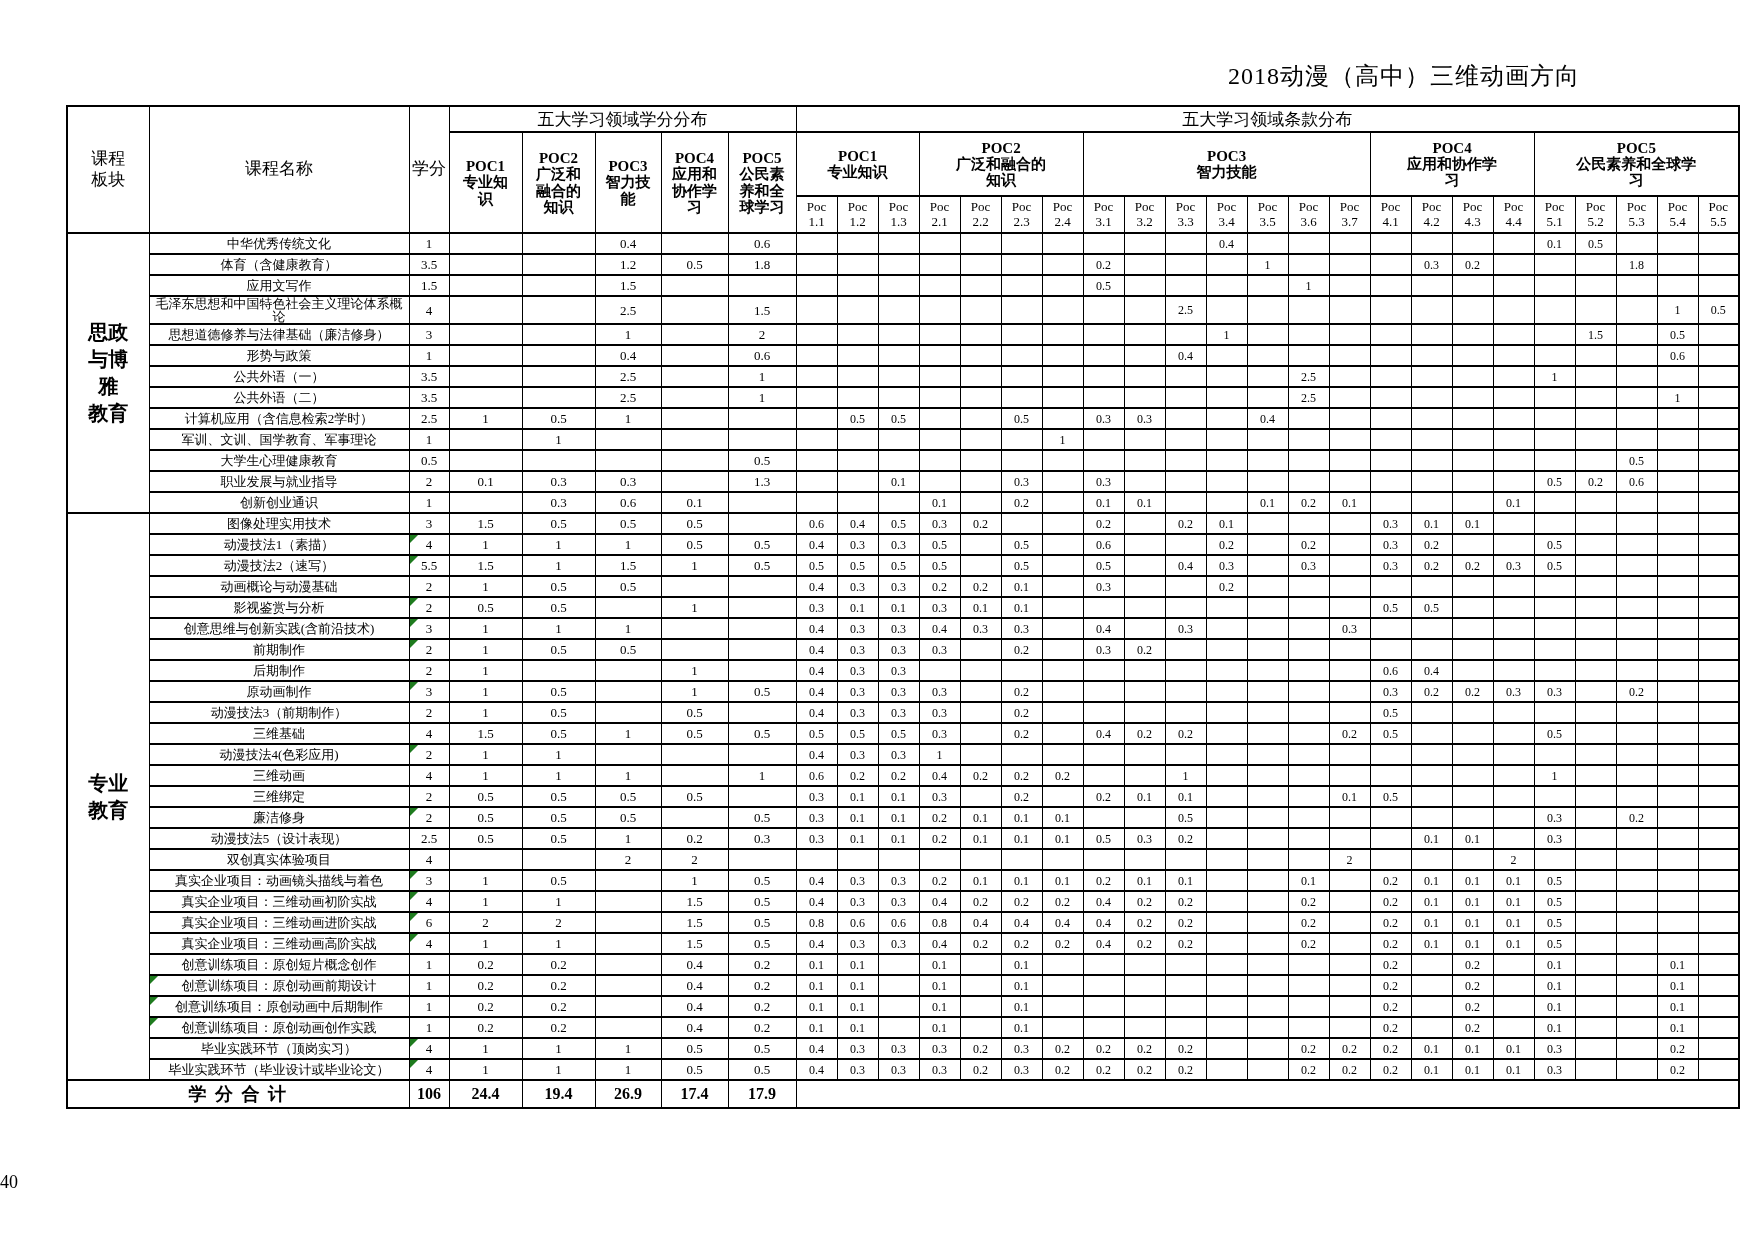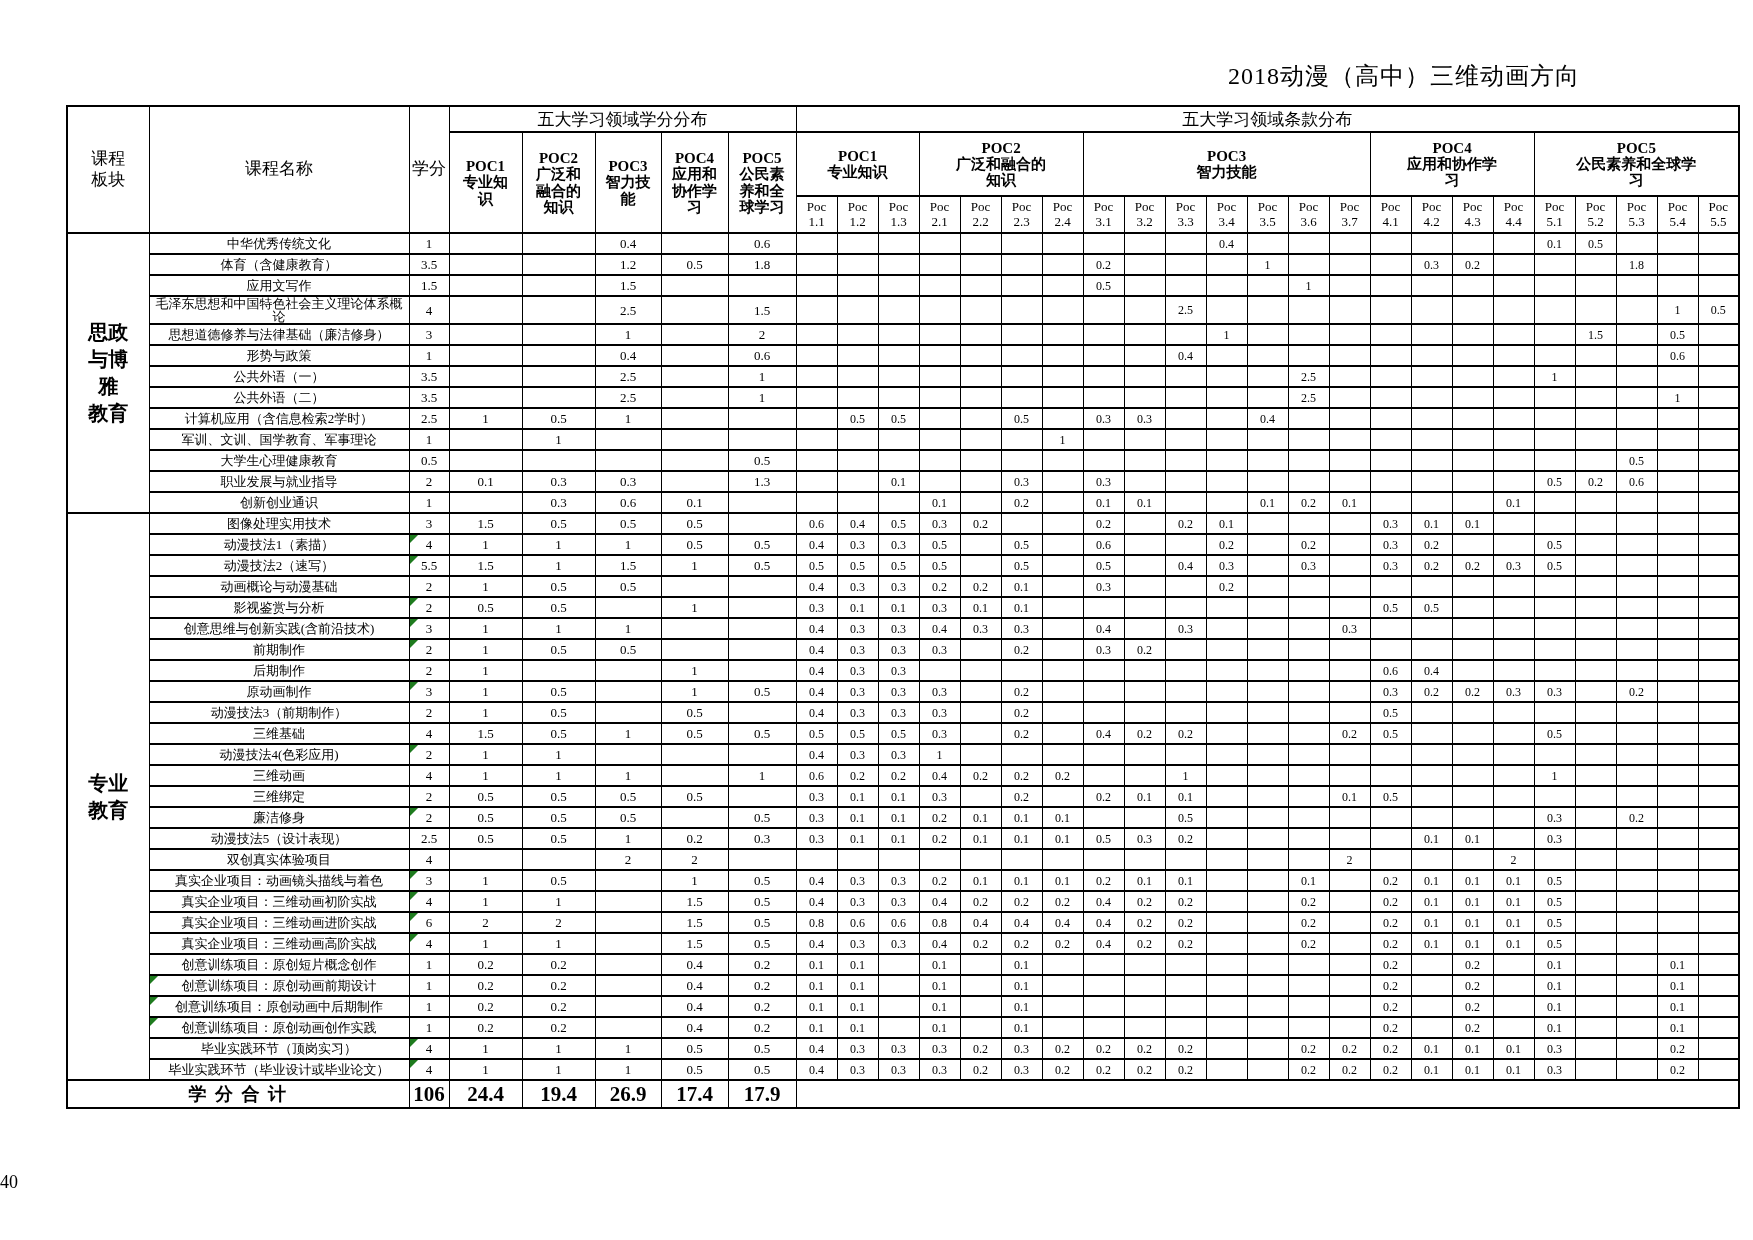--- a/index.html
+++ b/index.html
@@ -17,21 +17,21 @@
   tr.h3{height:37px;} tr.h3 th{font-size:13px;font-weight:normal;white-space:pre-line;line-height:1.15;}
   th.corner{font-size:17px;font-weight:bold;white-space:pre-line;line-height:1.2;}
   tr.datarow{height:21px;}
   td.name-cell{font-size:13px;line-height:1;position:relative;}
   td.num{font-size:13px;line-height:1;position:relative;}
   td.cond{font-size:12px;line-height:1;}
   td.section-cell{font-size:20px;font-weight:bold;white-space:pre-line;line-height:1.35;margin-left:12px;}
   tr.totalrow{height:28px;}
   tr.totalrow td{font-weight:bold;}
   td.total-label{font-size:18px;letter-spacing:2px;}
-  td.total-num{font-size:21px;margin-left:45px;}
+  td.total-num{font-size:16px;margin-left:45px;}
   .marked::before{content:"";position:absolute;top:0;left:0;width:0;height:0;
        border-top:8px solid #1e7b1e;border-right:8px solid transparent;}
   .page-number{position:absolute;top:1172px;left:0;width:1580px;text-align:left;font-size:18px;}
 </style>
 </head>
 <body>
 
 <div class="doc-title">2018动漫（高中）三维动画方向</div>
 
 <table class="sched">

